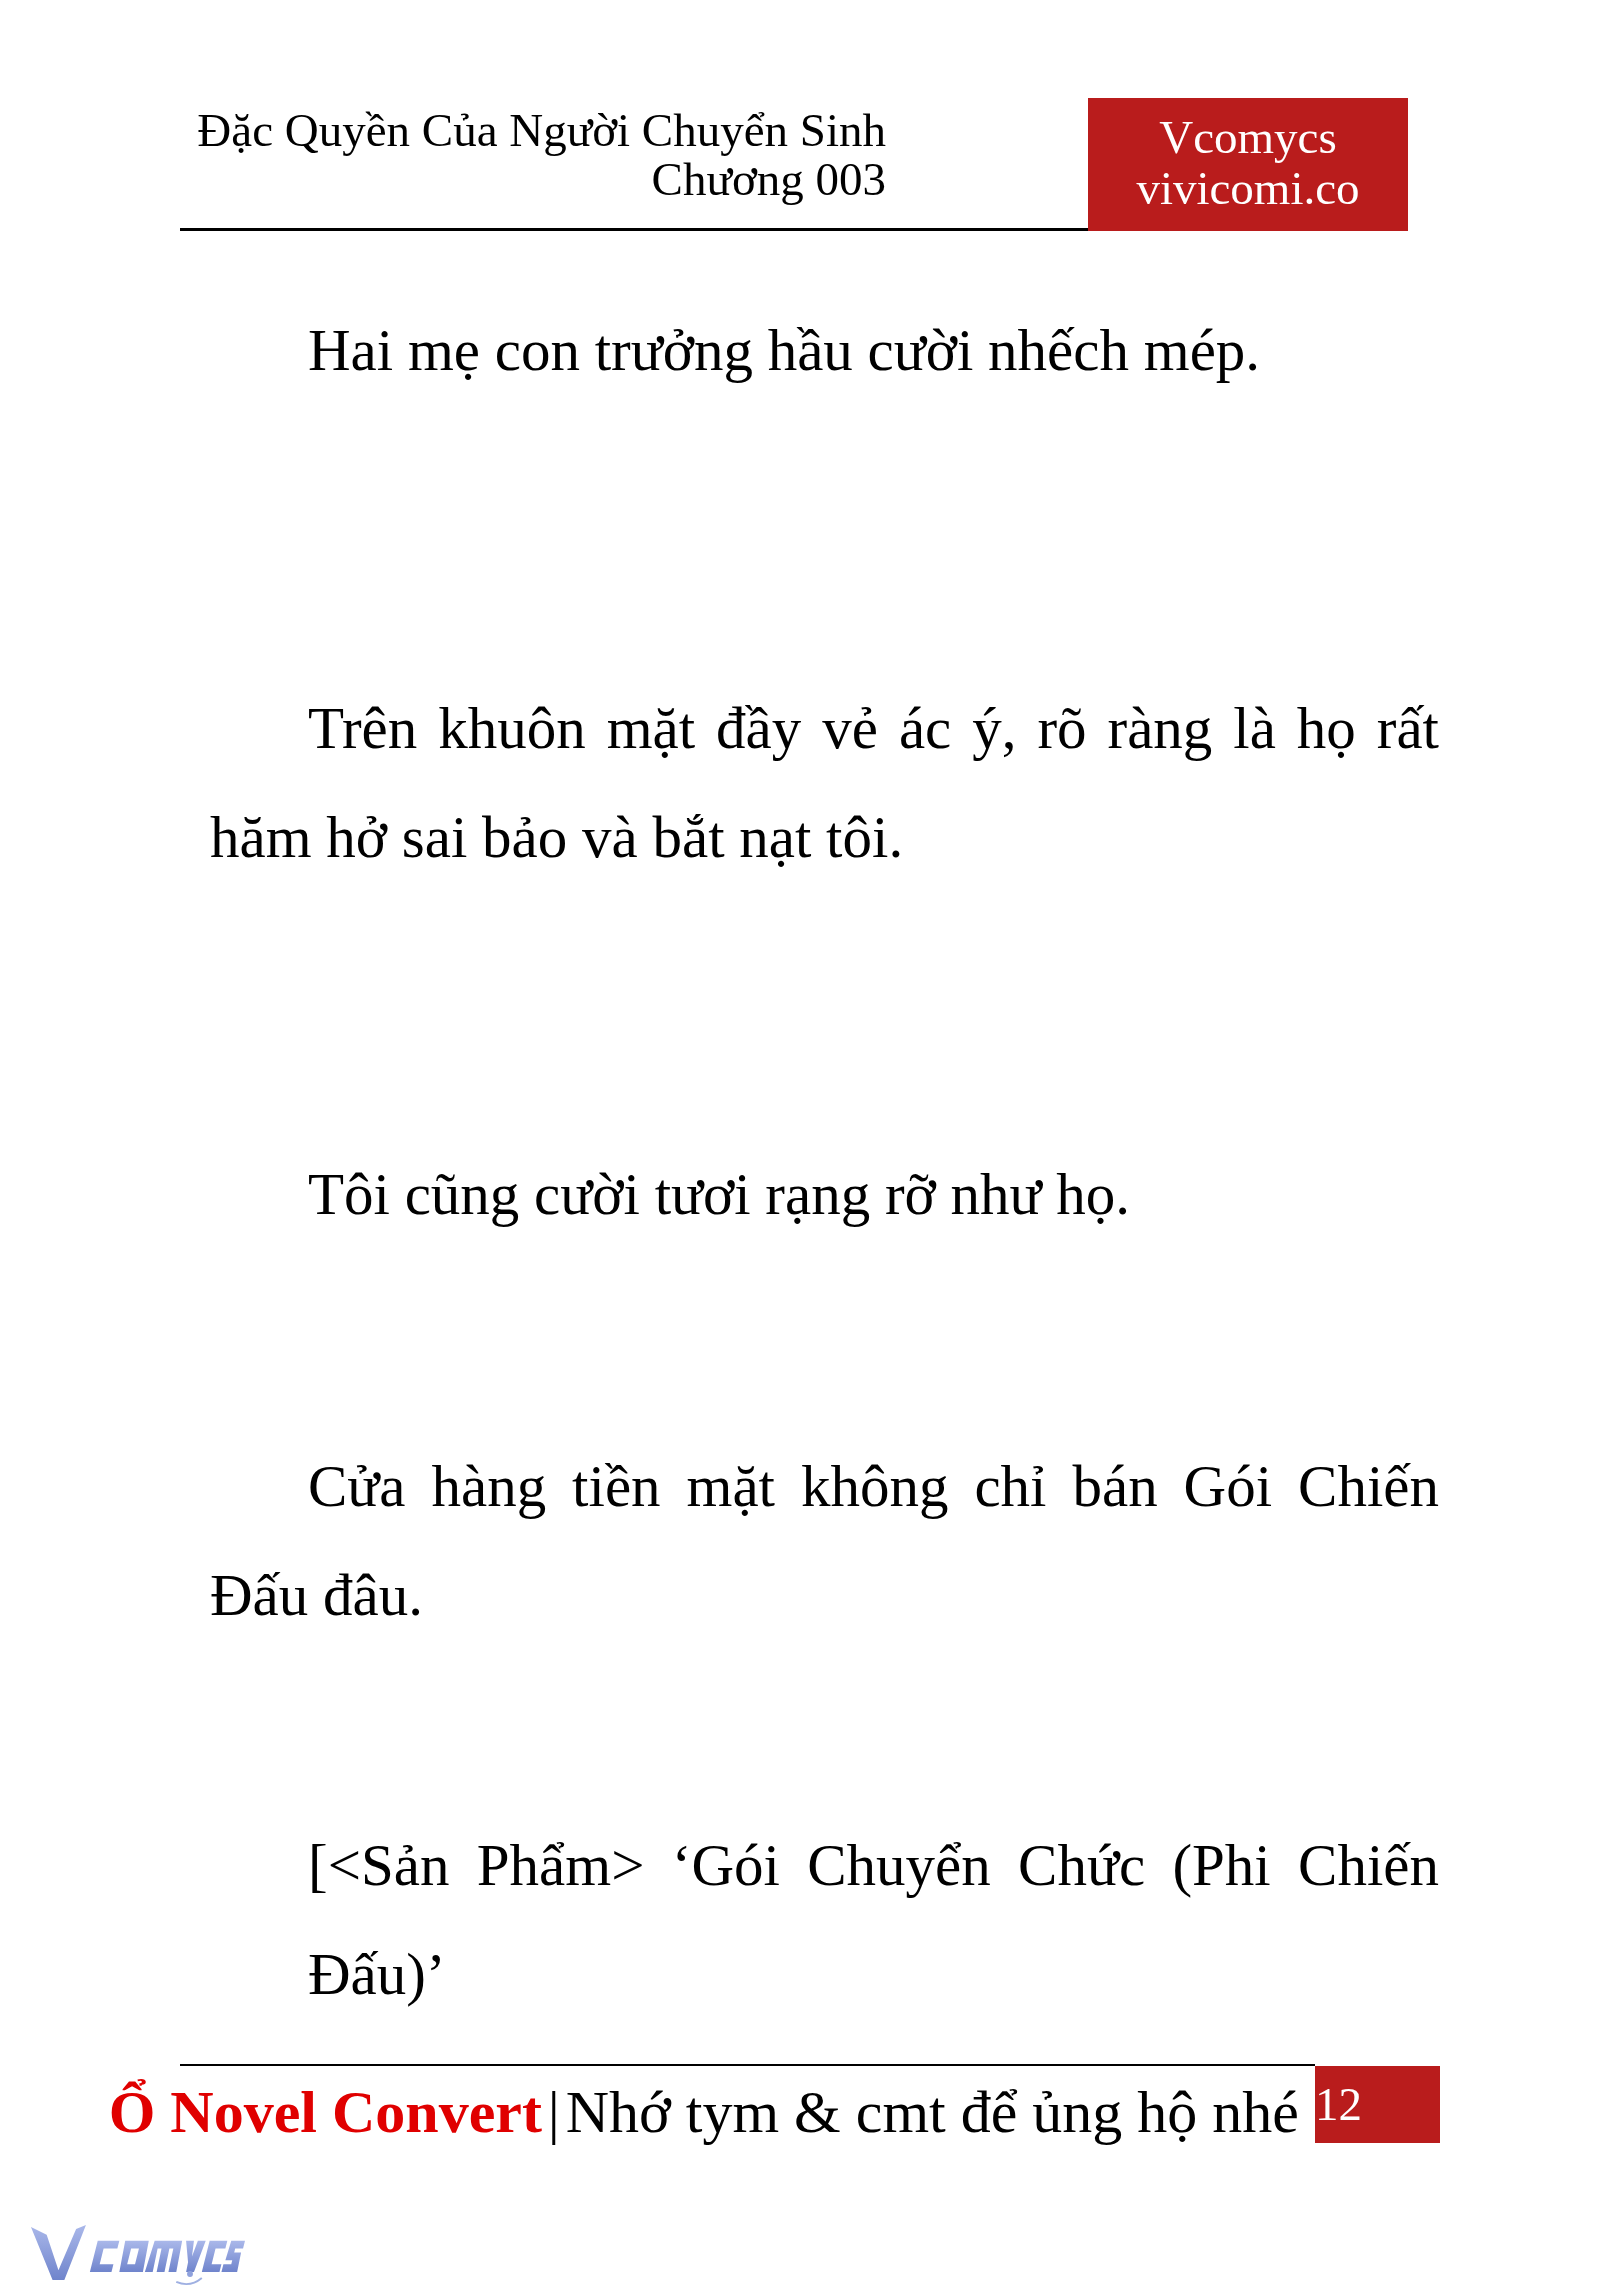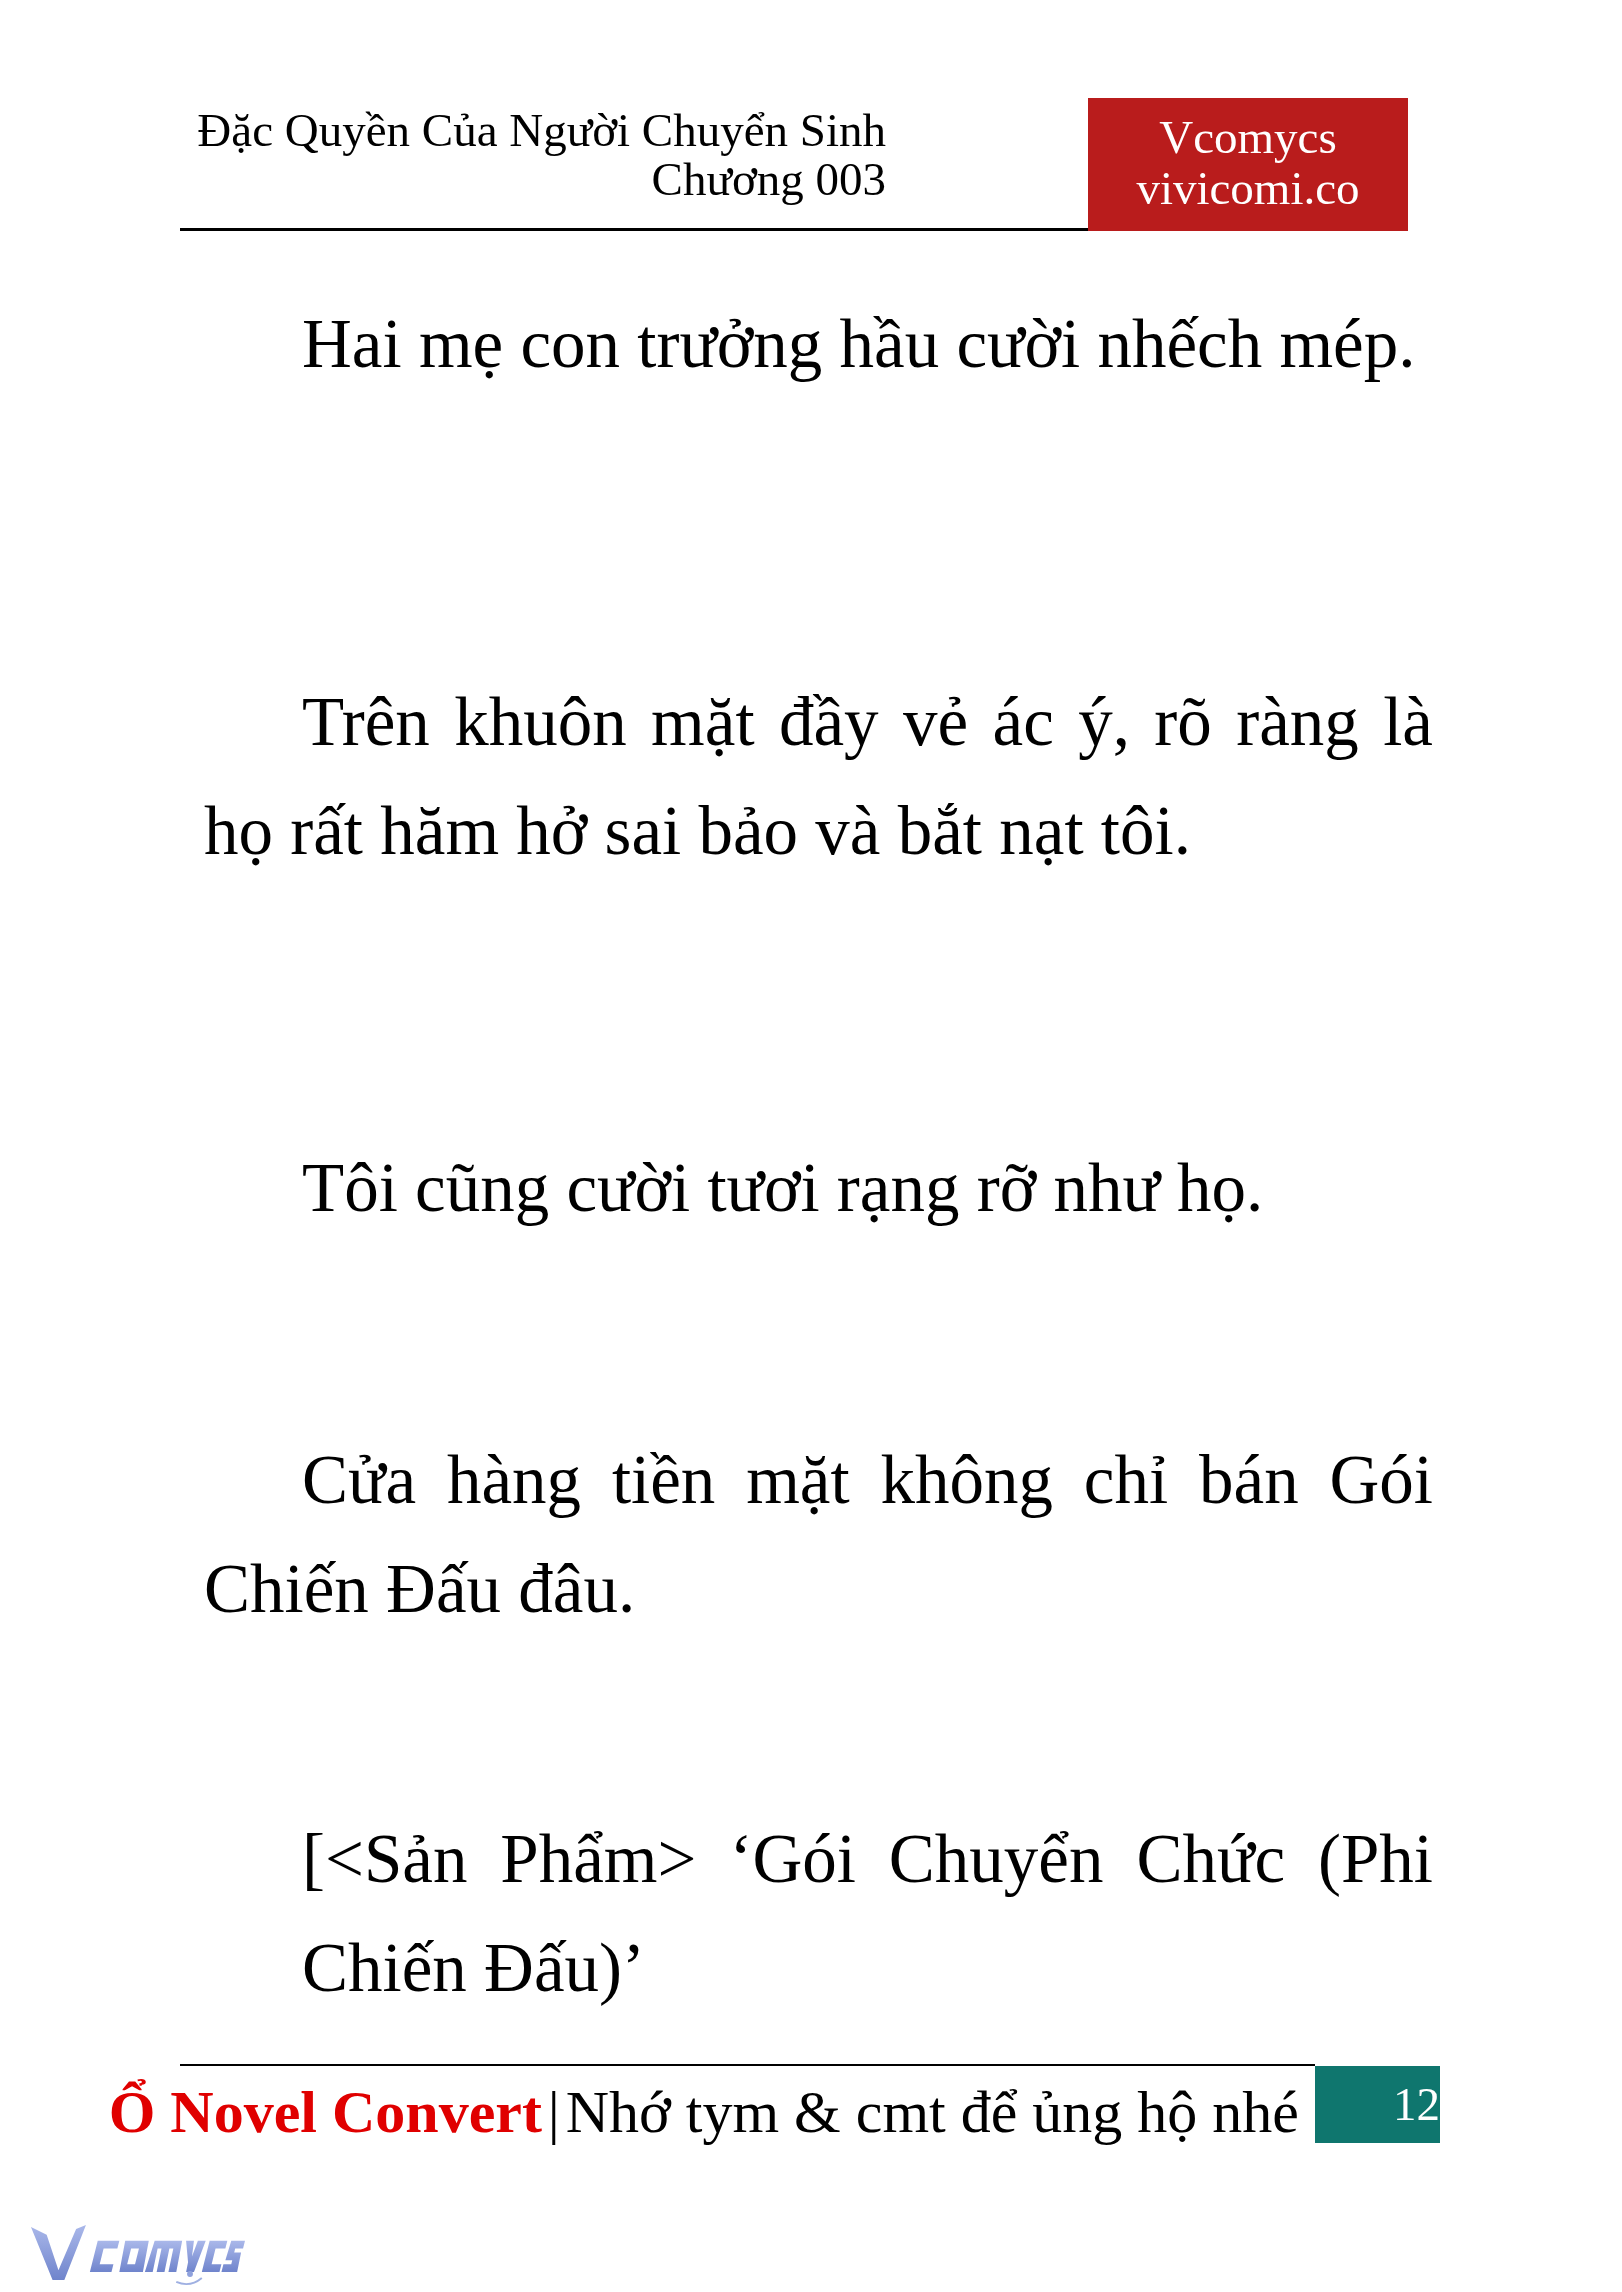--- a/index.html
+++ b/index.html
@@ -53,23 +53,23 @@
     padding-top: 13.7px;
     box-sizing: border-box;
   }
   .content {
     position: absolute;
     left: 198px;
     top: 284px;
     width: 1229px;
   }
   .para {
-    font-size: 69px;
+    font-size: 59px;
     line-height: 109px;
-    margin: 6px;
+    margin: 12px;
     text-align: justify;
     text-indent: 98px;
   }
   .para.full-indent {
     text-indent: 0;
     padding-left: 98px;
   }
   .page-footer {
     position: absolute;
     left: 0;
@@ -101,25 +101,25 @@
     color: #000000;
     padding: 0 5.9px;
   }
   .footer-msg { color: #000000; }
   .page-number-box {
     position: absolute;
     left: 1315px;
     top: 7.8px;
     width: 125px;
     height: 77px;
-    background: #0f766e;
+    background: #b91c1c;
     color: #ffffff;
     font-size: 47px;
     line-height: 77px;
-    text-align: right;
+    text-align: left;
   }
   .watermark {
     position: absolute;
     left: 29px;
     top: 2213px;
     width: 216px;
     height: 74px;
   }
 </style>
 </head>

